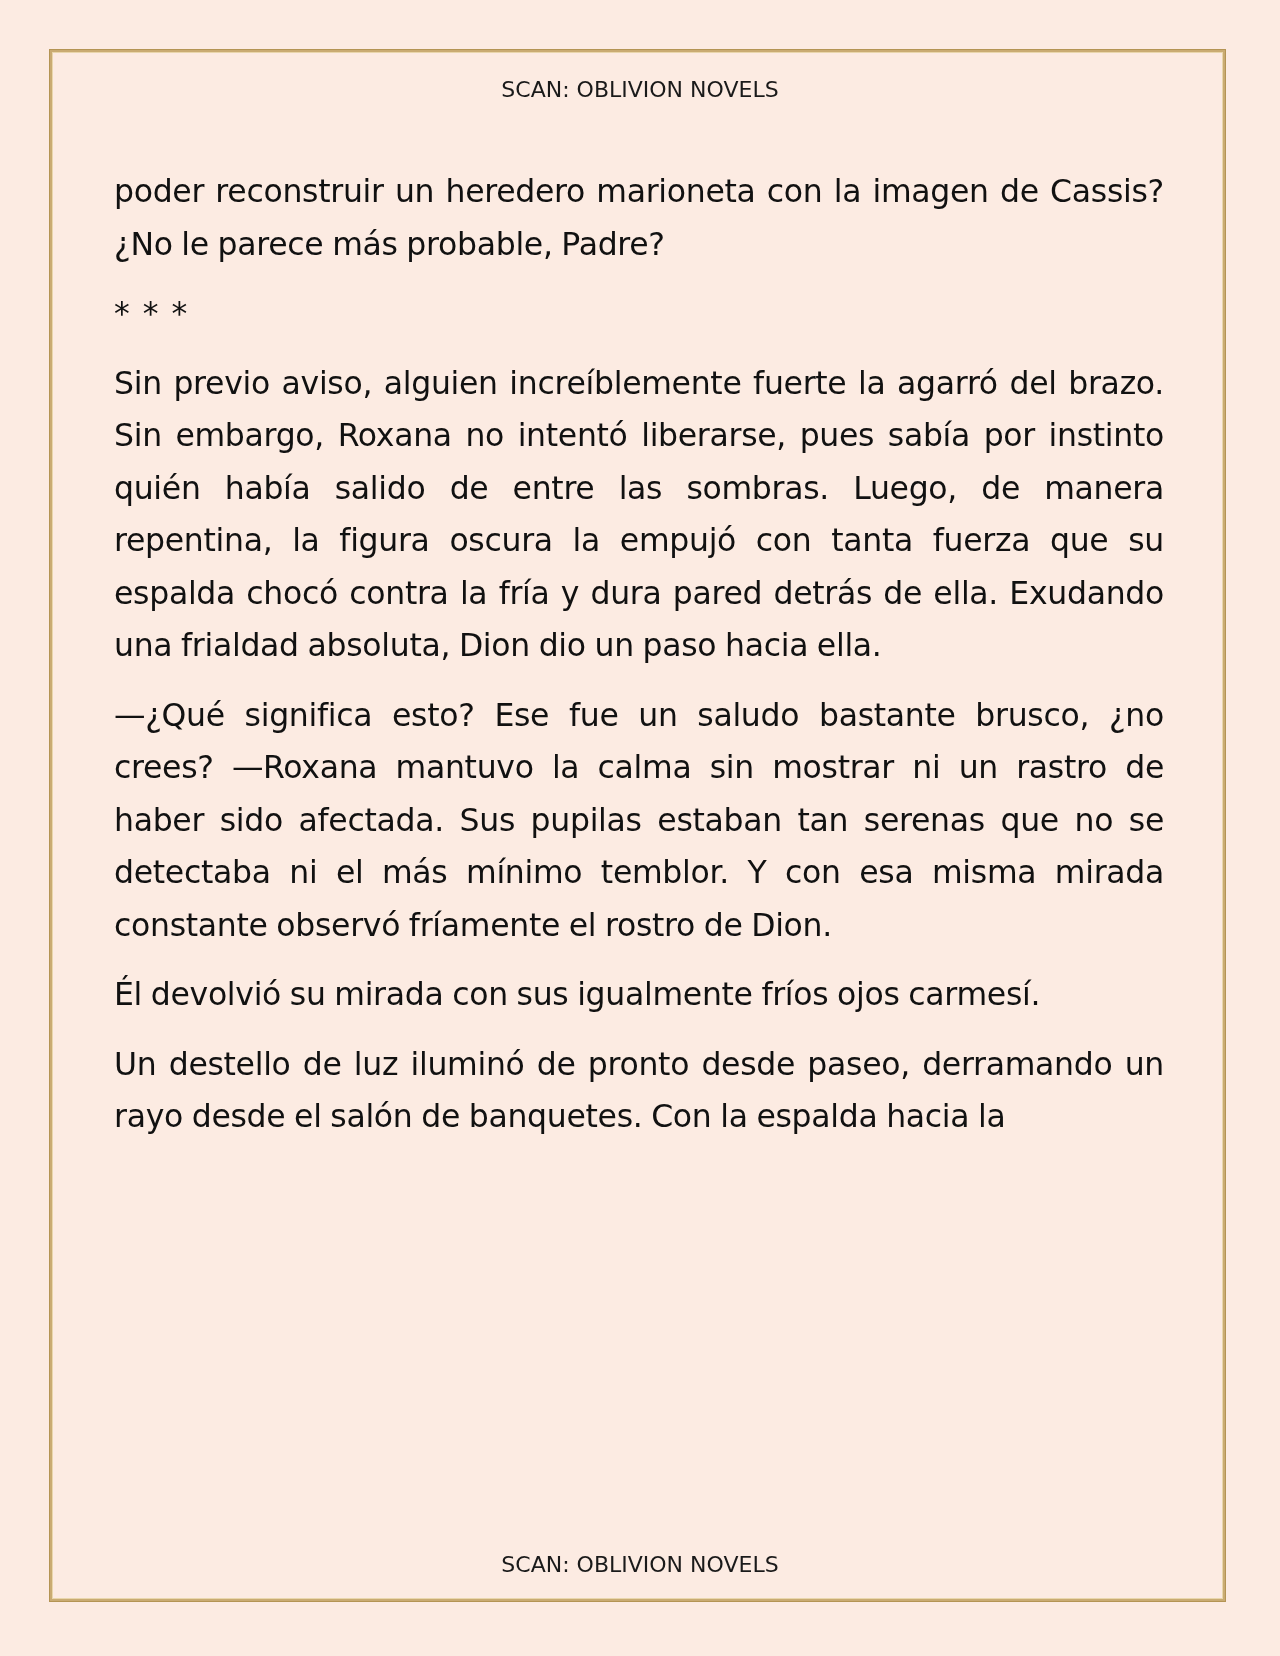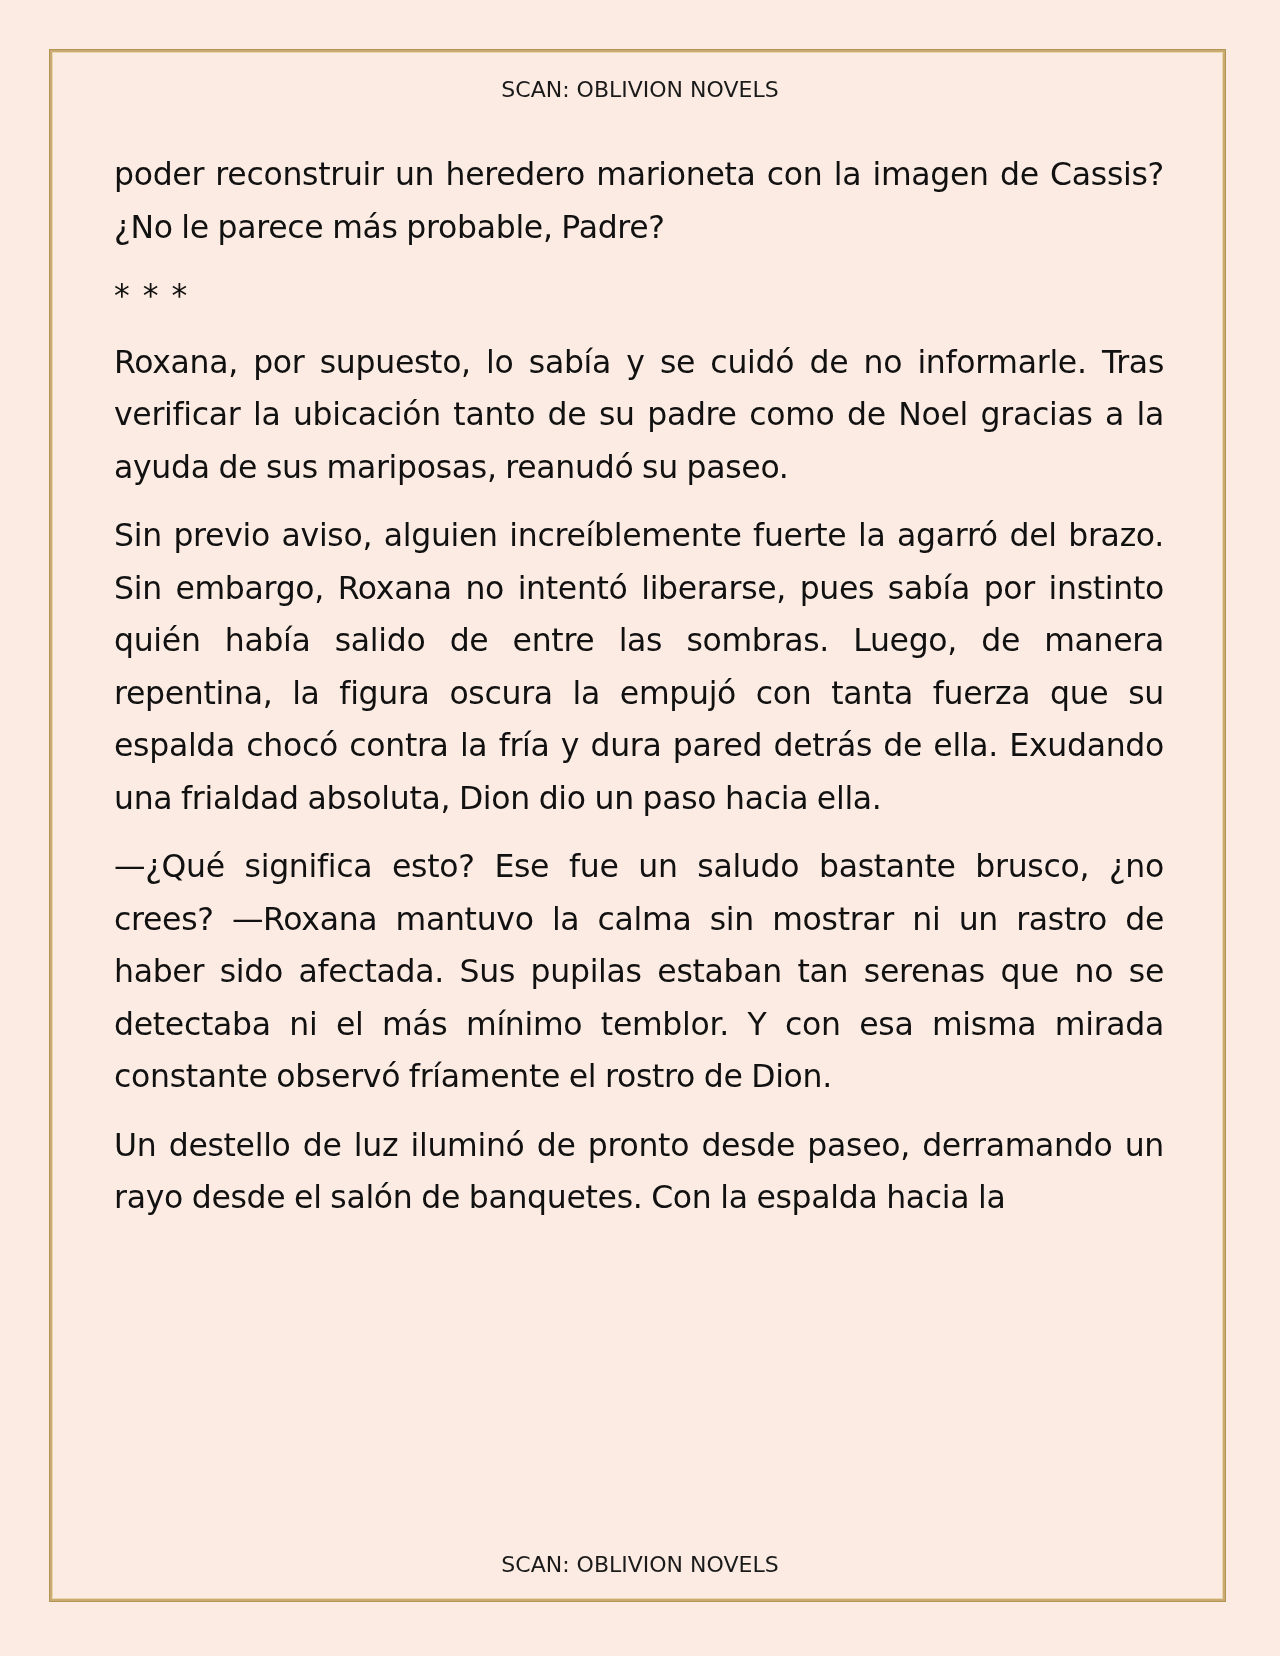--- a/index.html
+++ b/index.html
@@ -45,41 +45,41 @@
       left: 114px;
       top: 148px;
       width: 1050px;
       font-size: 31.5px;
       line-height: 52.5px;
       text-align: justify;
       letter-spacing: -0.3px;
       word-spacing: -1px;
     }
     .content p {
-      margin: 0 0 16px 0;
+      margin: 17px 0 16px 0;
     }
     .content p.separator {
       text-align: left;
       letter-spacing: 2px;
       margin-bottom: 14px;
     }
   </style>
 </head>
 <body>
 
 <div class="page-frame"></div>
 
 <div class="running-head top">
   <span class="label">SCAN:</span><span> OBLIVION NOVELS</span>
 </div>
 
 <div class="content">
   <p>poder reconstruir un heredero marioneta con la imagen de Cassis? ¿No le parece más probable, Padre?</p>
   <p class="separator">* * *</p>
-  <p>Roxana, por supuesto, lo sabía y se cuidó de no informarle. Tras verificar la ubicación tanto de su padre como de Noel gracias a la ayuda de sus mariposas, reanudó su paseo.</p>
   <p>Sin previo aviso, alguien increíblemente fuerte la agarró del brazo. Sin embargo, Roxana no intentó liberarse, pues sabía por instinto quién había salido de entre las sombras. Luego, de manera repentina, la figura oscura la empujó con tanta fuerza que su espalda chocó contra la fría y dura pared detrás de ella. Exudando una frialdad absoluta, Dion dio un paso hacia ella.</p>
   <p>—¿Qué significa esto? Ese fue un saludo bastante brusco, ¿no crees? —Roxana mantuvo la calma sin mostrar ni un rastro de haber sido afectada. Sus pupilas estaban tan serenas que no se detectaba ni el más mínimo temblor. Y con esa misma mirada constante observó fríamente el rostro de Dion.</p>
+  <p>Él devolvió su mirada con sus igualmente fríos ojos carmesí.</p>
   <p>Un destello de luz iluminó de pronto desde paseo, derramando un rayo desde el salón de banquetes. Con la espalda hacia la</p>
 </div>
 
 <div class="running-head bottom">
   <span class="label">SCAN:</span><span> OBLIVION NOVELS</span>
 </div>
 
 </body></html>

